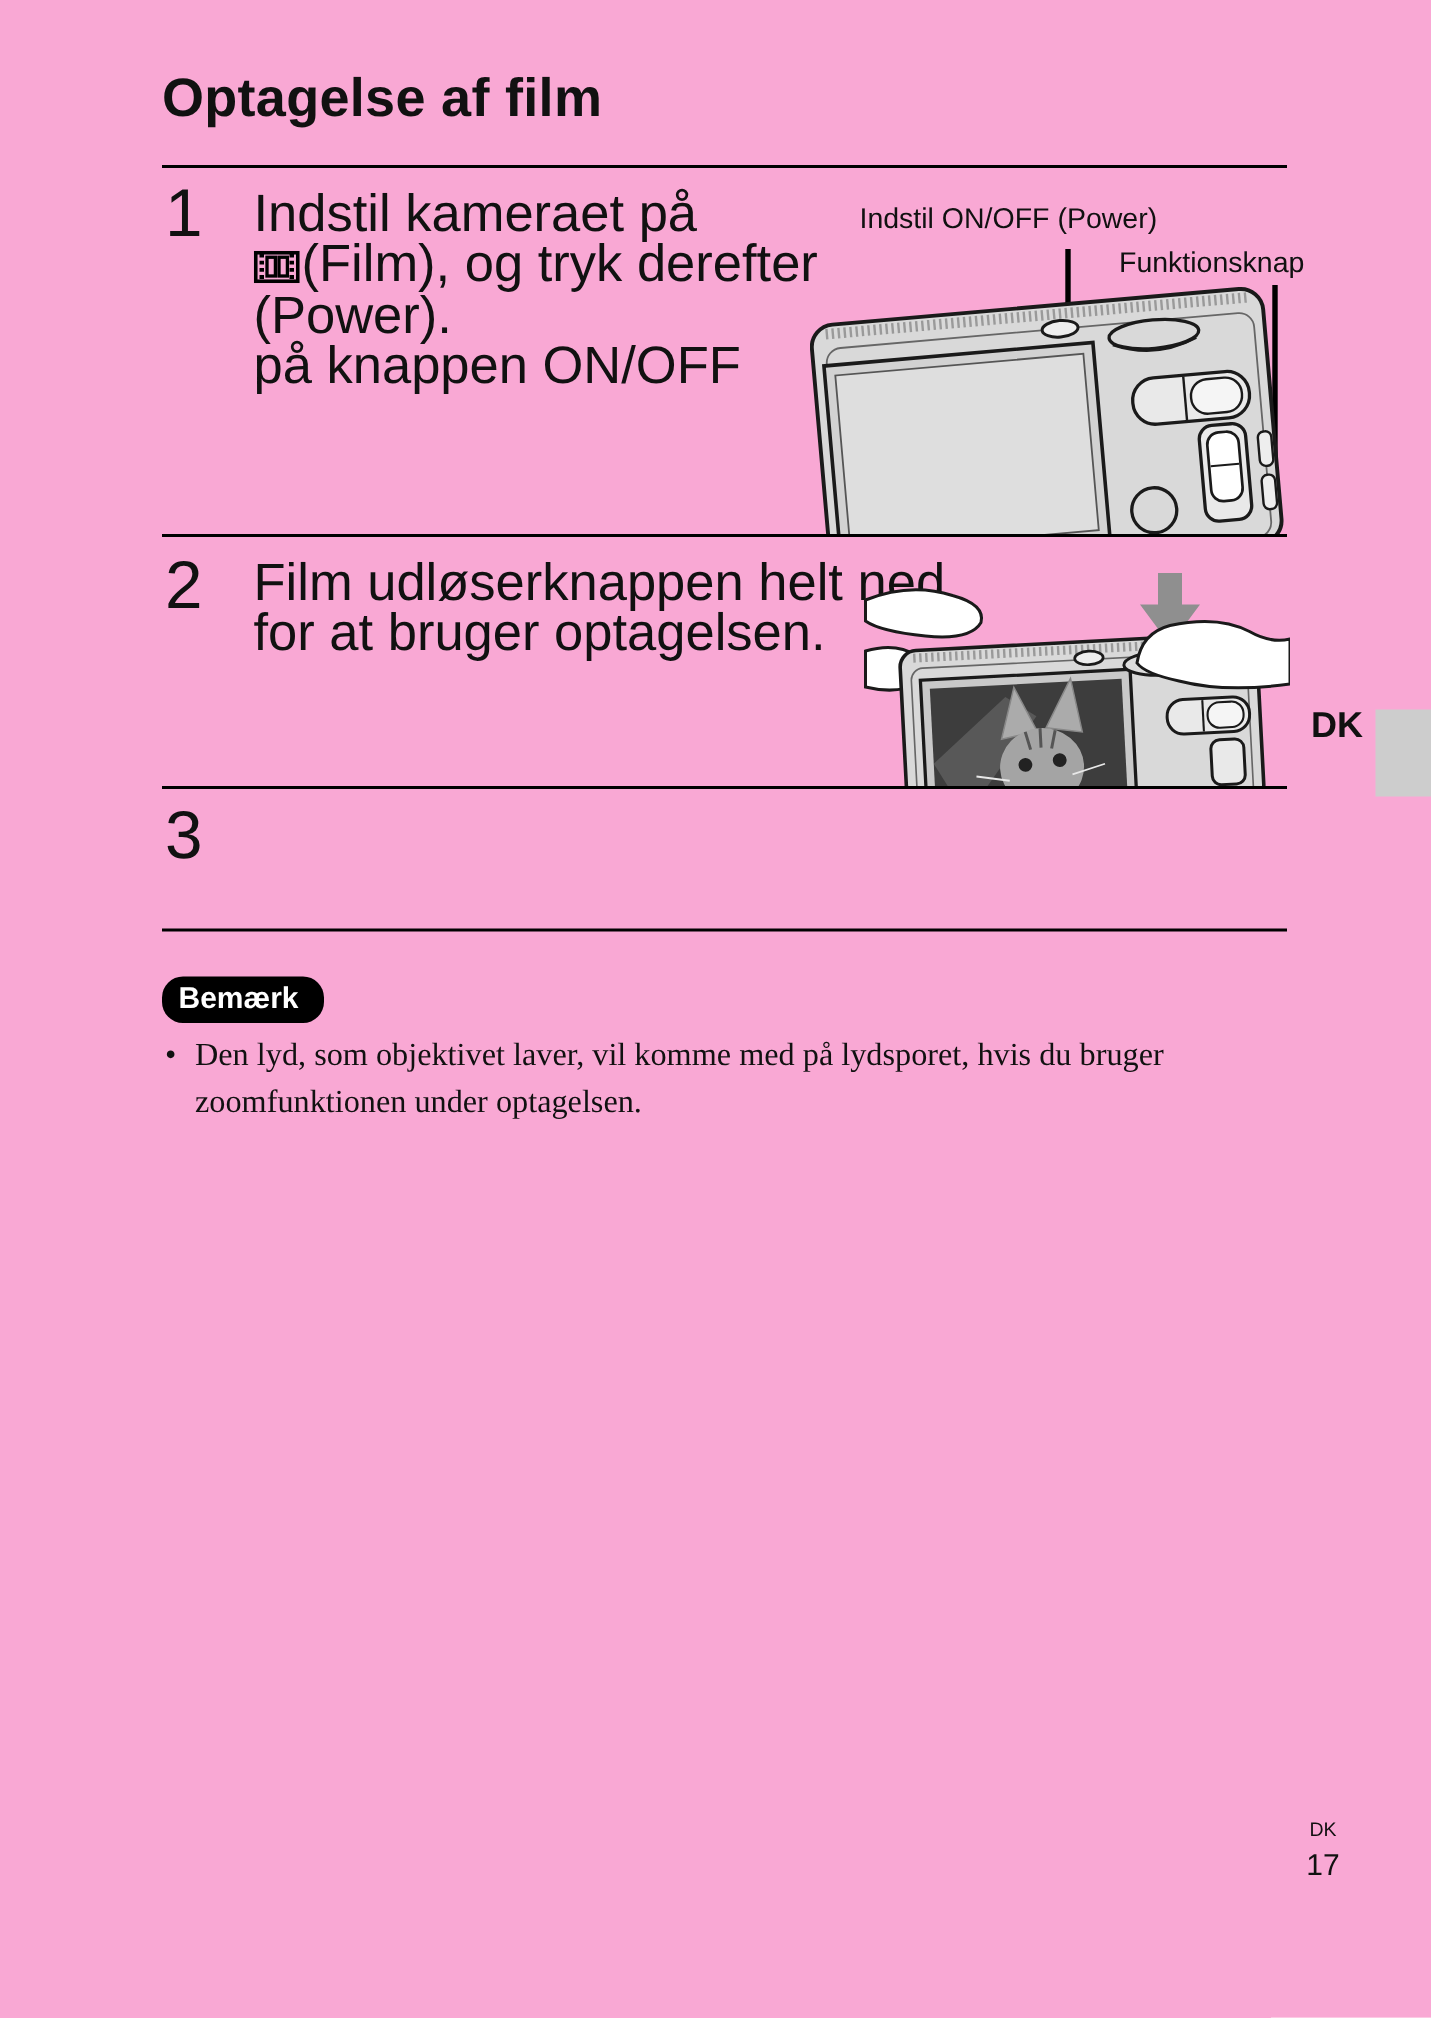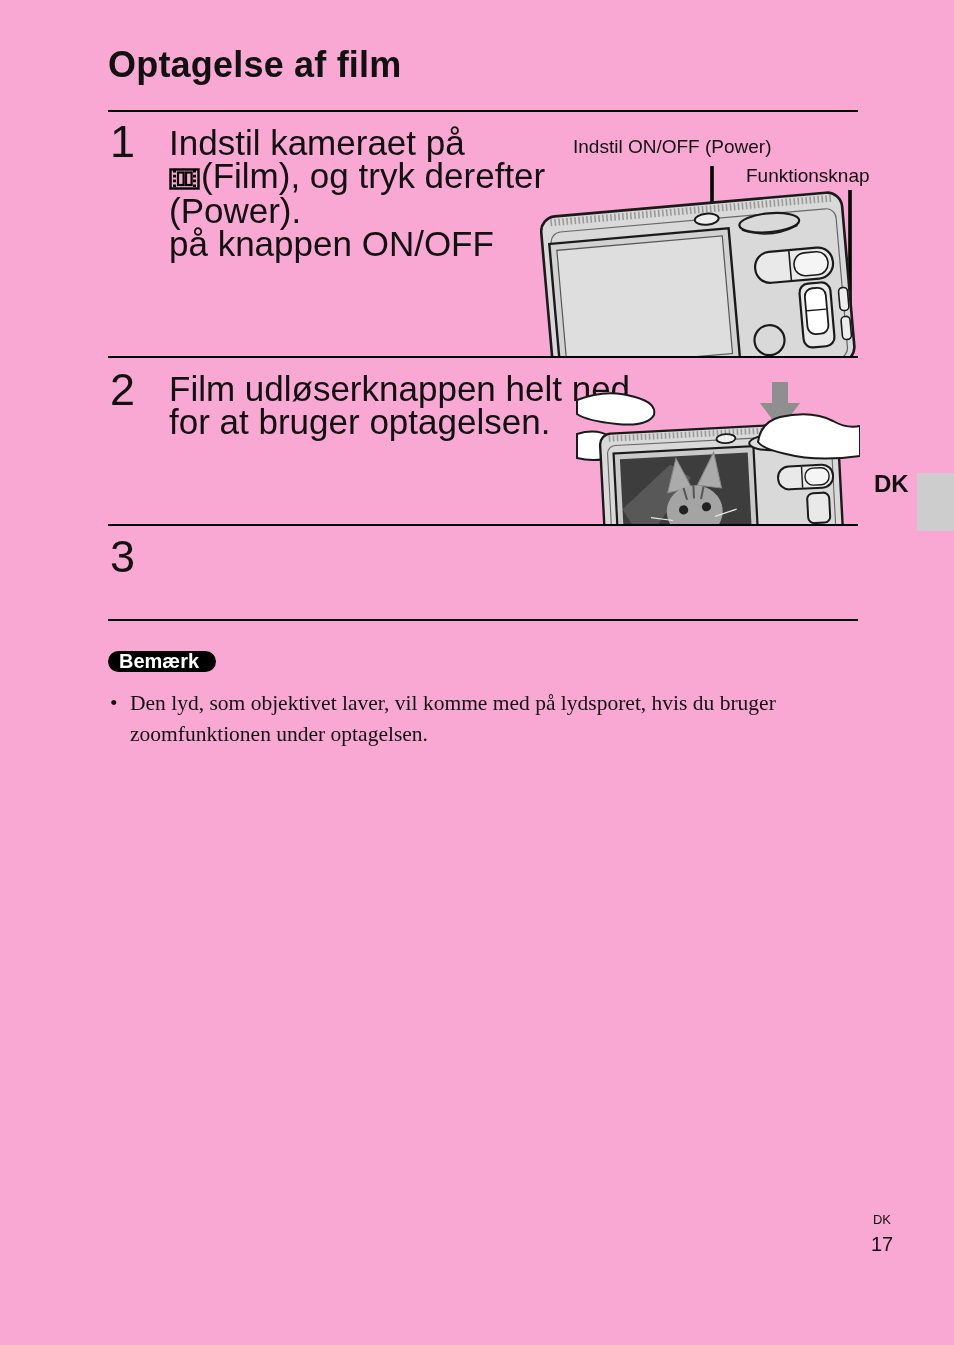--- a/index.html
+++ b/index.html
@@ -30,21 +30,21 @@
   .step-line { white-space:nowrap; }
   .film-icon { display:inline-block; vertical-align:-2px; margin-right:1px; }
 
   .illu { position:absolute; }
   .illu-label { position:absolute; font-size:19px; color:#111; white-space:nowrap; }
 
   .side-tab-label { position:absolute; left:874px; top:470px; font-size:24px; font-weight:bold; }
   .side-tab-block { position:absolute; left:917px; top:473px; width:37px; height:58px; background:var(--tab-gray,#cdcdcd); }
 
   .note-badge {
-    position:absolute; left:108px; top:651px; width:108px; height:21px;
+    position:absolute; left:108px; top:651px; width:108px; height:31px;
     background:var(--badge-bg,#000); color:#fff; font-weight:bold; font-size:20px;
     display:flex; align-items:center; padding-left:11px;border-radius:14px;
   }
   .note-bullet {
     position:absolute; left:108px; top:688px; width:700px;
     font-family:"Liberation Serif", serif; font-size:21.5px; line-height:31px;
     padding-left:22px;
   }
   .note-bullet .dot { position:absolute; left:2px; top:0; }
 

